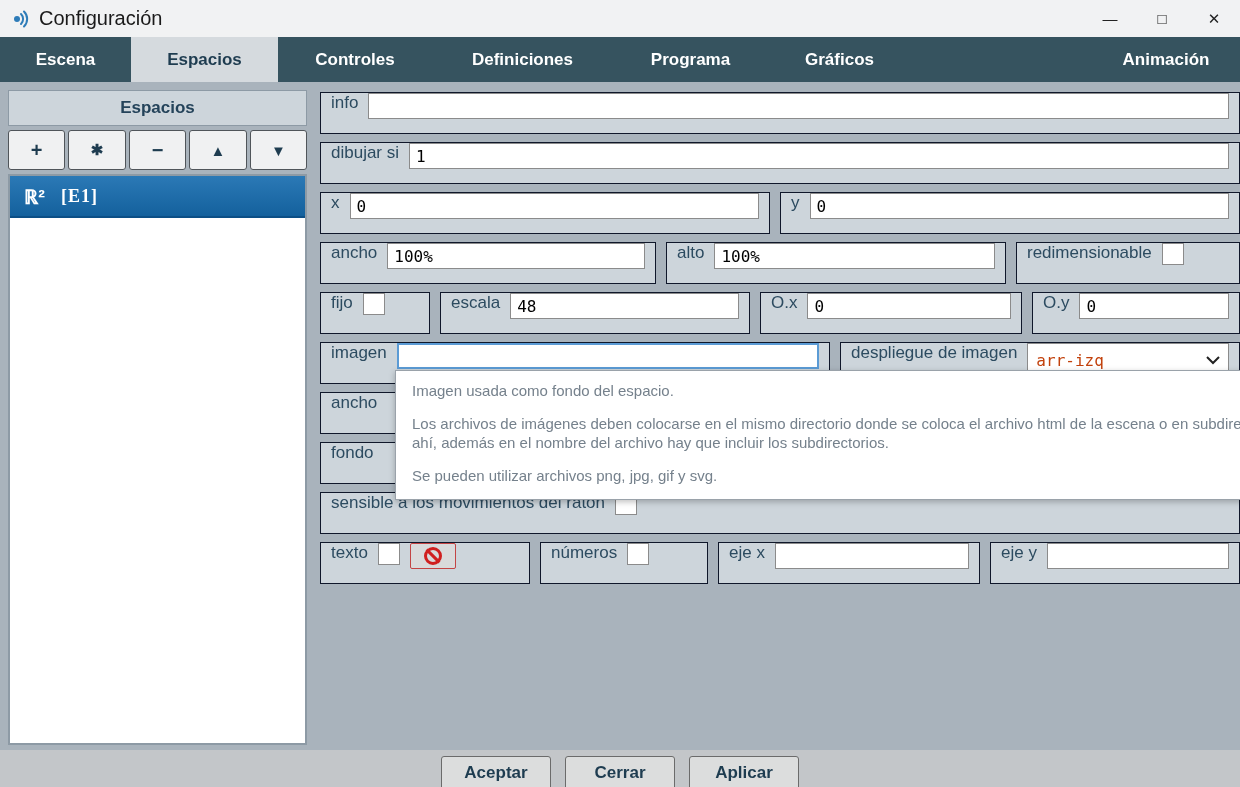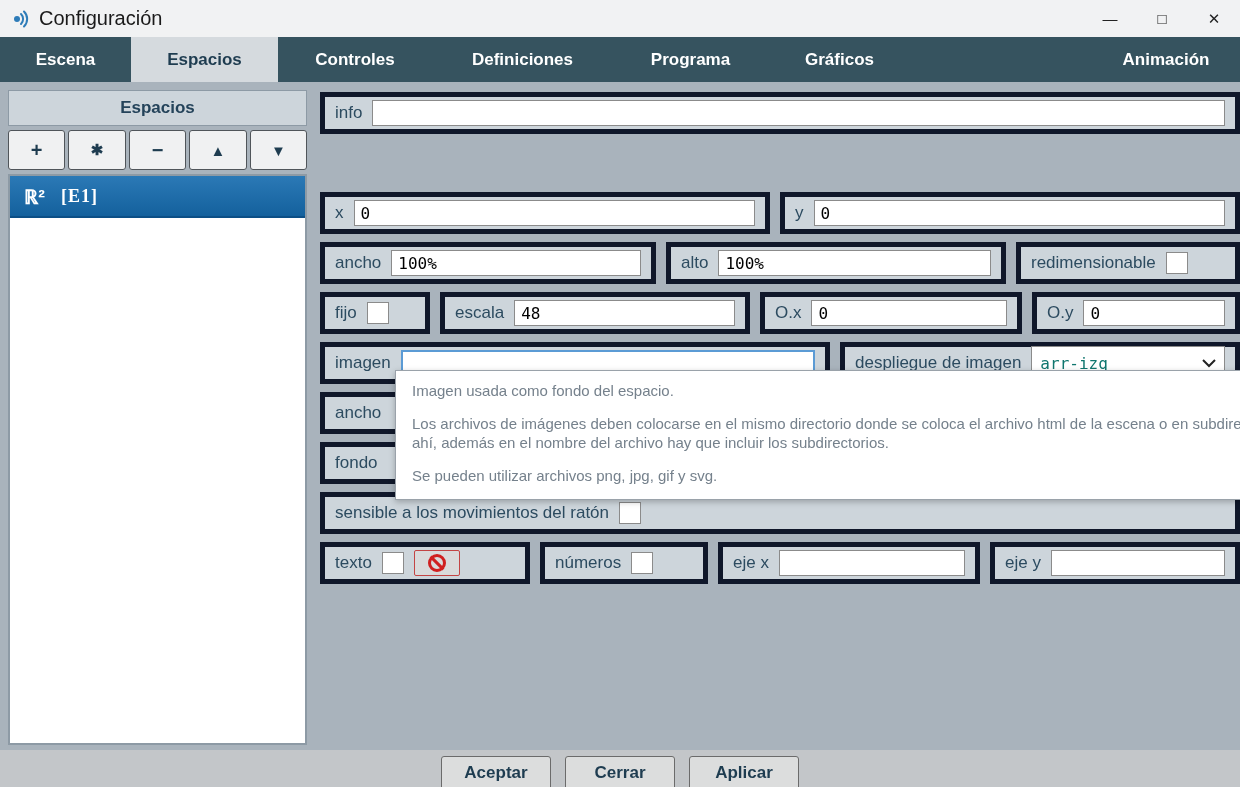--- a/index.html
+++ b/index.html
@@ -57,36 +57,36 @@
   .list-item.selected {
     background:linear-gradient(180deg,#2b79b6 0%,#14619d 100%);
     color:#fff; border-bottom:2px solid #0c4f86;
   }
   .item-icon { font-size:20px; font-weight:bold; }
   .item-label { font-family:Liberation Serif, serif; font-size:18px; font-weight:bold; letter-spacing:1px; }
   
   .right-panel { position:absolute; left:320px; top:92px; width:920px; }
   .row { display:flex; gap:10px; margin-bottom:8px; height:42px; }
   .group {
-    background:#cdd5db; border:5px solid #0f172a; height:100%;
-    display:flex; align-items:center; padding:0 10px; gap:10px; min-width:0;
+    background:#cdd5db; border:1px solid #0f172a; height:100%;
+    display:flex; padding:0 10px; gap:10px; min-width:0;
   }
   .grow { flex:1; }
   .lbl { font-size:17px; color:#2c4b60; white-space:nowrap; flex:none; }
   .field {
     height:26px; border:1px solid #8b8b8b; background:#fff;
     font-family:"DejaVu Sans Mono", monospace; font-size:16px;
     padding:0 6px; min-width:0; outline:none;
   }
   .field.focused { border:2px solid #5b9bd5; }
   .checkbox { width:22px; height:22px; background:#fff; border:1px solid #8b8b8b; flex:none; }
   .selectbox {
     height:27px; flex:1; background:#fff; border:1px solid #8b8b8b;
     display:flex; align-items:center; padding:16px 8px; min-width:0;
-    font-family:"DejaVu Sans Mono", monospace; font-size:16px; color:#0f766e;
+    font-family:"DejaVu Sans Mono", monospace; font-size:16px; color:#c2410c;
   }
   .chev { margin-left:auto; flex:none; display:flex; }
   .no-color-btn {
     width:46px; height:26px; background:#d9dadb; border:1px solid #c34444; border-radius:2px;
     display:flex; align-items:center; justify-content:center; flex:none;
   }
   .no-sign { width:18px; height:18px; border:3px solid #d01f1f; border-radius:50%; position:relative; }
   .no-sign::after {
     content:""; position:absolute; top:50%; left:-3px; right:-3px; height:3px;
     background:#d01f1f; transform:translateY(-50%) rotate(45deg);
@@ -160,20 +160,24 @@
   <div class="right-panel">
 
     <div class="row">
       <div class="group grow">
         <span class="lbl">info</span>
         <input class="field grow" value="" style="">
       </div>
     </div>
 
     <div class="row">
+      <div class="group grow">
+        <span class="lbl">dibujar si</span>
+        <input class="field grow" value="1" style="">
+      </div>
     </div>
 
     <div class="row">
       <div class="group" style="width:450px">
         <span class="lbl">x</span>
         <input class="field grow" value="0" style="">
       </div>
       <div class="group grow">
         <span class="lbl">y</span>
         <input class="field grow" value="0" style="">

